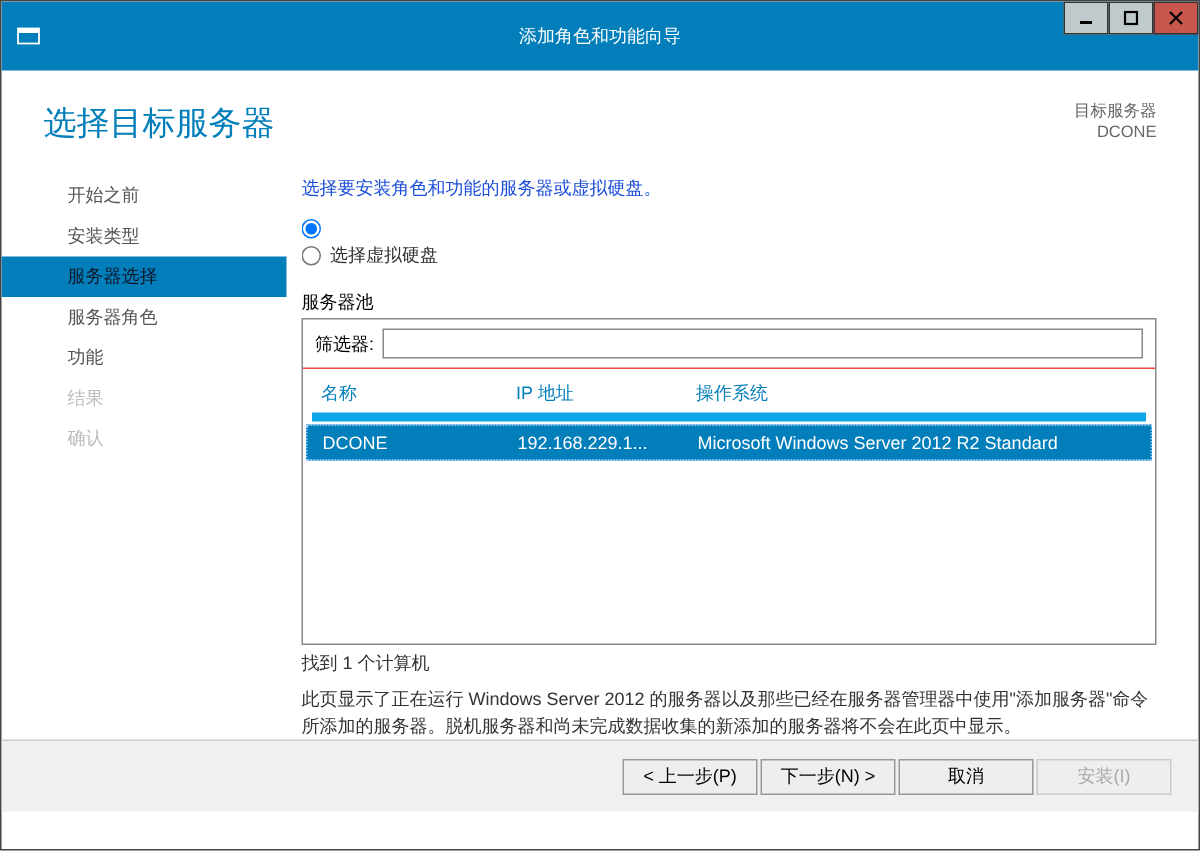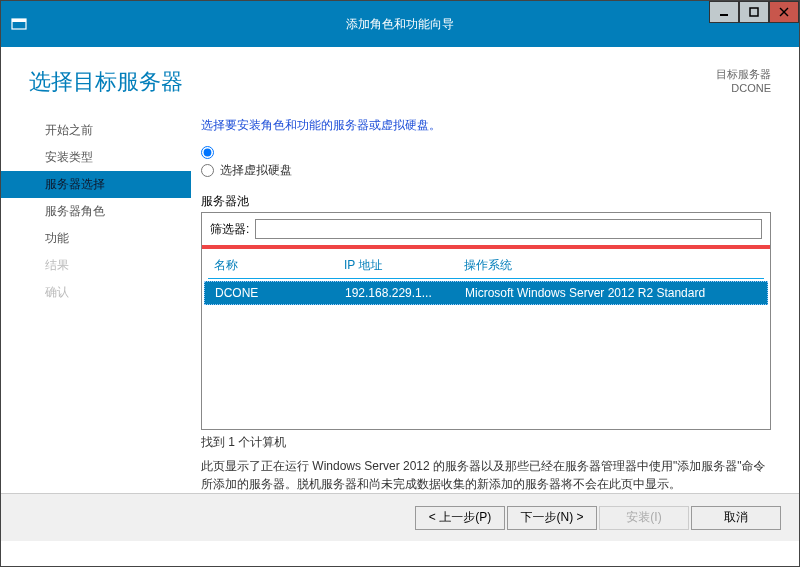--- a/index.html
+++ b/index.html
@@ -96,37 +96,37 @@
   .radio-row input { margin-right: 6px; }
   .pool-label { margin-top: 14px; font-size: 12px; }
   .pool-box {
     border: 1px solid #888;
     margin-top: 2px;
     height: 218px;
     display: flex;
     flex-direction: column;
   }
   .filter-row {
-    border-bottom: 4px solid #ef4444;
+    border-bottom: 1px solid #ef4444;
     padding: 6px 8px;
     display: flex;
     align-items: center;
     gap: 6px;
   }
   .filter-row label { font-size: 12px; }
   .filter-row input {
     flex: 1;
     border: 1px solid #888;
     height: 20px;
     padding: 0 4px;
     font-size: 12px;
   }
   .grid-head {
     display: flex;
-    border-bottom: 1px solid #0ea5e9;
+    border-bottom: 6px solid #0ea5e9;
     margin: 4px 6px 0 6px;
   }
   .grid-head div {
     color: #027eba;
     font-size: 12px;
     padding: 4px 6px;
   }
   .col-name { width: 130px; }
   .col-ip   { width: 120px; }
   .col-os   { flex: 1; }
@@ -251,15 +251,15 @@
       </div>
       <div class="found">找到 1 个计算机</div>
       <div class="notice">此页显示了正在运行 Windows Server 2012 的服务器以及那些已经在服务器管理器中使用"添加服务器"命令所添加的服务器。脱机服务器和尚未完成数据收集的新添加的服务器将不会在此页中显示。</div>
     </div>
   </div>
 </div>
 
 <div class="footer">
   <button>&lt; 上一步(P)</button>
   <button>下一步(N) &gt;</button>
+  <button>取消</button>
   <button disabled="">安装(I)</button>
-  <button>取消</button>
 </div>
 
 </body></html>

